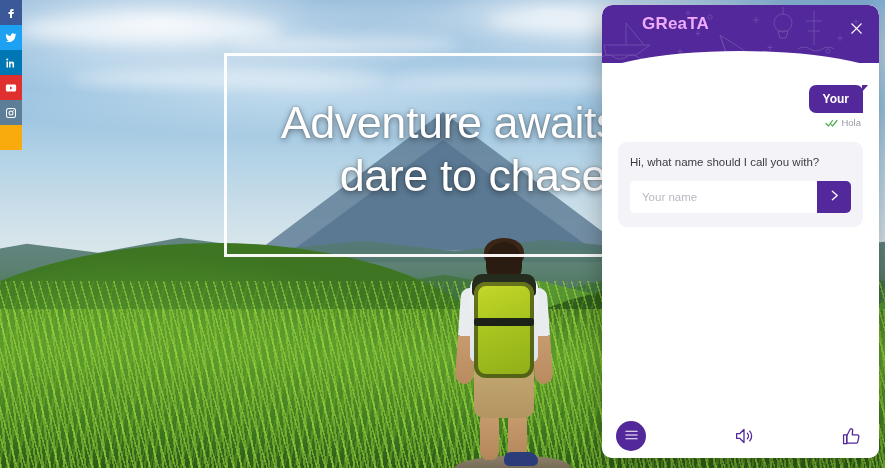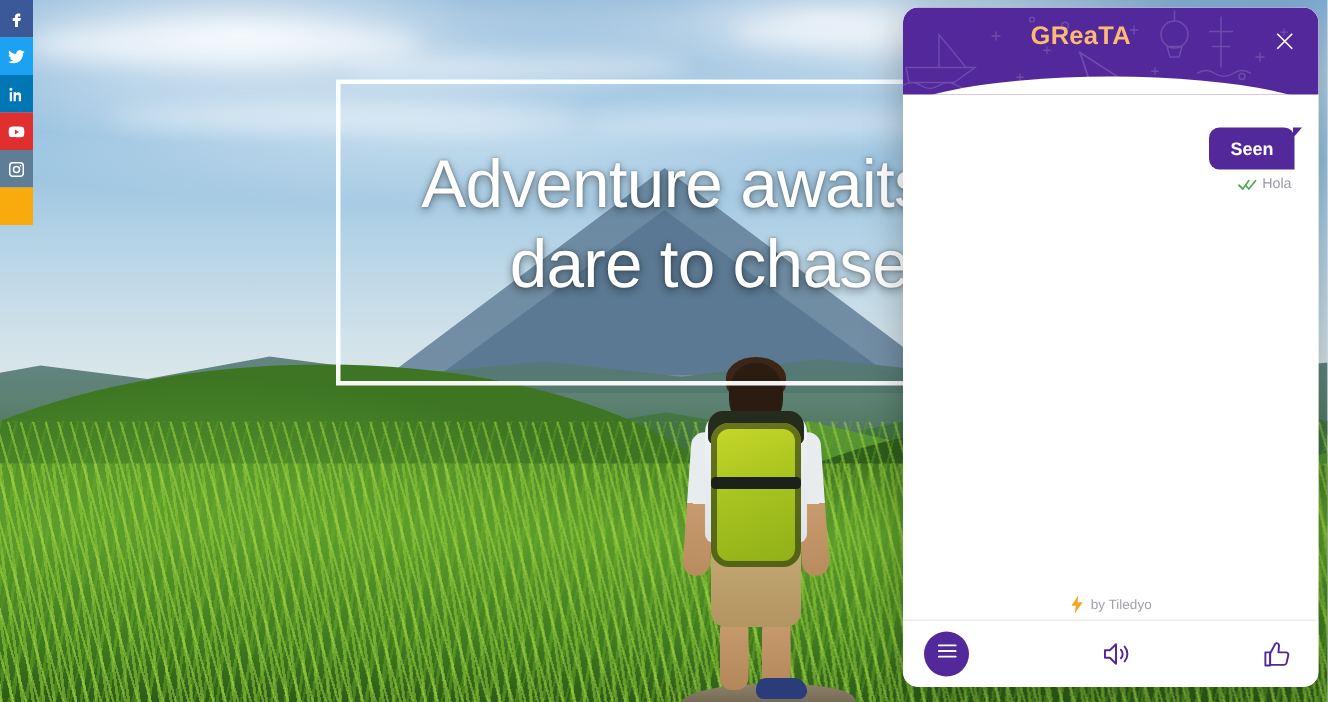--- a/index.html
+++ b/index.html
@@ -185,23 +185,22 @@
   .chat-header::after {
     
     content: ""; position: absolute; left: -6%; bottom: -22px; width: 112%; height: 34px;
     background: #ffffff;
     border-radius: 50% 50% 0 0 / 100% 100% 0 0;
   }
   .hdr-pattern { position: absolute; inset: 0; opacity: .16; }
   .hdr-pattern svg { width: 100%; height: 100%; display:block; }
   .chat-title {
     position: relative; z-index: 2;
-    color: #fdba74; font-size: 17px; font-weight: 700; letter-spacing: .2px;
+    color: #f0abfc; font-size: 17px; font-weight: 700; letter-spacing: .2px;
     line-height: 20px;
-    margin-left: 45px;
   }
   .chat-subtitle {
     position: relative; z-index: 2;
     color: #efe8fb; font-size: 10.5px; line-height: 14px; margin-top: 1px;
   }
   .chat-close {
     position: absolute; right: 12px; top: 14px; z-index: 3;
     width: 22px; height: 22px; cursor: pointer;
     display: flex; align-items: center; justify-content: center;
   }
@@ -426,43 +425,48 @@
           <svg viewBox="0 0 24 24">
               <path d="M4 4 L20 20 M20 4 L4 20"></path>
             </svg>
         </span>
       </div>
     </div>
 
     <div class="chat-body">
 
       <div class="msg-row-out">
-        <div class="bubble-out">Seen</div>
+        <div class="bubble-out">Your</div>
       </div>
 
       <div class="seen-row">
         <span>
           <svg viewBox="0 0 26 18" fill="none" stroke="#4caf50" stroke-width="2.4" stroke-linecap="round" stroke-linejoin="round">
             <path d="M2 10 L7 15 L15 4"></path>
             <path d="M11 10 L15 15 L24 4"></path>
           </svg>
         </span>
         <span class="seen-label">Hola</span>
       </div>
 
-    </div>
-
-    <div class="chat-branding">
-      <span class="brand-bolt">
-        <svg viewBox="0 0 12 16">
-            <path d="M7 0 L1 9 h4 l-1 7 L11 6 H6.5 z" fill="#f5a623"></path>
-          </svg>
-      </span>
-      <span class="brand-text">by Tiledyo</span>
-    </div>
+      <div class="prompt-card">
+        <div class="prompt-text">Hi, what name should I call you with?</div>
+        <div class="prompt-input-wrap">
+          <input class="prompt-input" type="text" placeholder="Your name" style="">
+          <button class="prompt-send">
+            <span>
+              <svg viewBox="0 0 24 24" stroke-linecap="round" stroke-linejoin="round">
+                <path d="M8 4 L17 12 L8 20"></path>
+              </svg>
+            </span>
+          </button>
+        </div>
+      </div>
+    </div>
+
 
     <div class="chat-toolbar">
       <div class="tb-menu">
         <span>
           <svg viewBox="0 0 24 18" stroke-linecap="round">
             <path d="M3 3 H21 M3 9 H21 M3 15 H21"></path>
           </svg>
         </span>
       </div>
       <div class="tb-spacer"></div>

